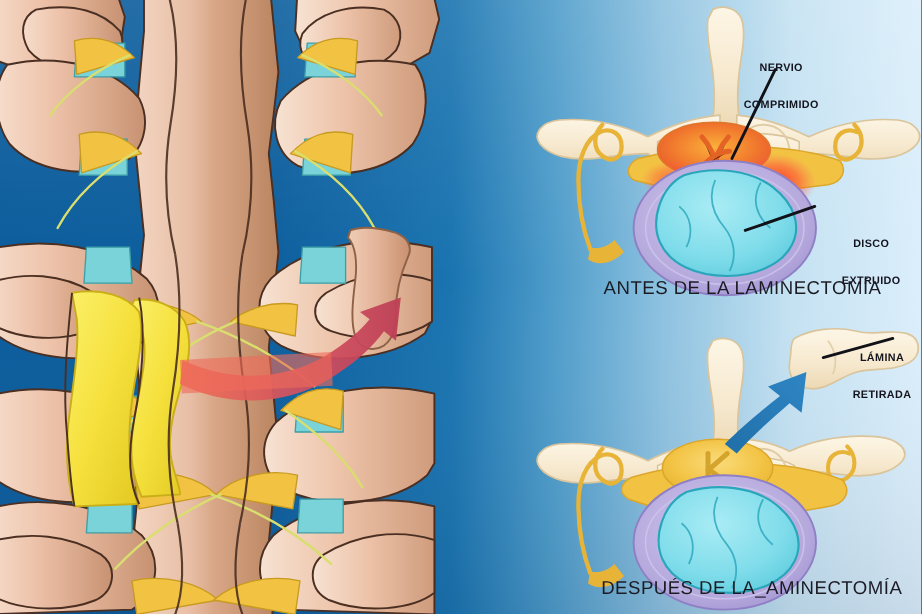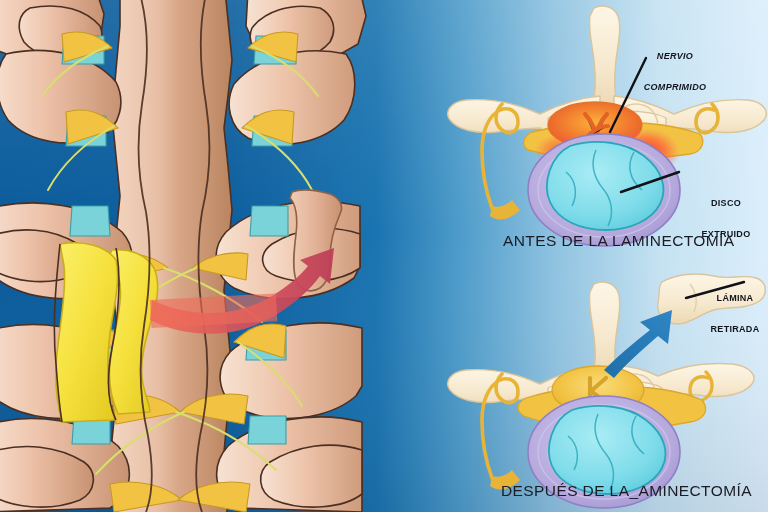--- a/index.html
+++ b/index.html
@@ -438,21 +438,21 @@
                  L640 322 L672 310 L668 344 L658 336
                  C642 350 626 364 614 378 Z" fill="url(#blueArrow)"></path>
       </g>
     </g>
 
     <g stroke="#111118" stroke-width="2.4" fill="none" stroke-linecap="round">
       <line x1="744" y1="282" x2="686" y2="298"></line>
     </g>
   </svg>
 
-  <div class="label callout-sm" style="left:620px; top:30px; width:110px;font-style:italic;">
+  <div class="label callout-sm" style="left:596px; top:30px; width:110px;">
     <div>NERVIO</div>
     <div>COMPRIMIDO</div>
   </div>
 
   <div class="label callout-sm" style="left:686px; top:177px; width:80px;text-align:center;">
     <div>DISCO</div>
     <div>EXTRUIDO</div>
   </div>
 
   <div class="label callout-sm" style="left:700px; top:272px; width:70px;">

